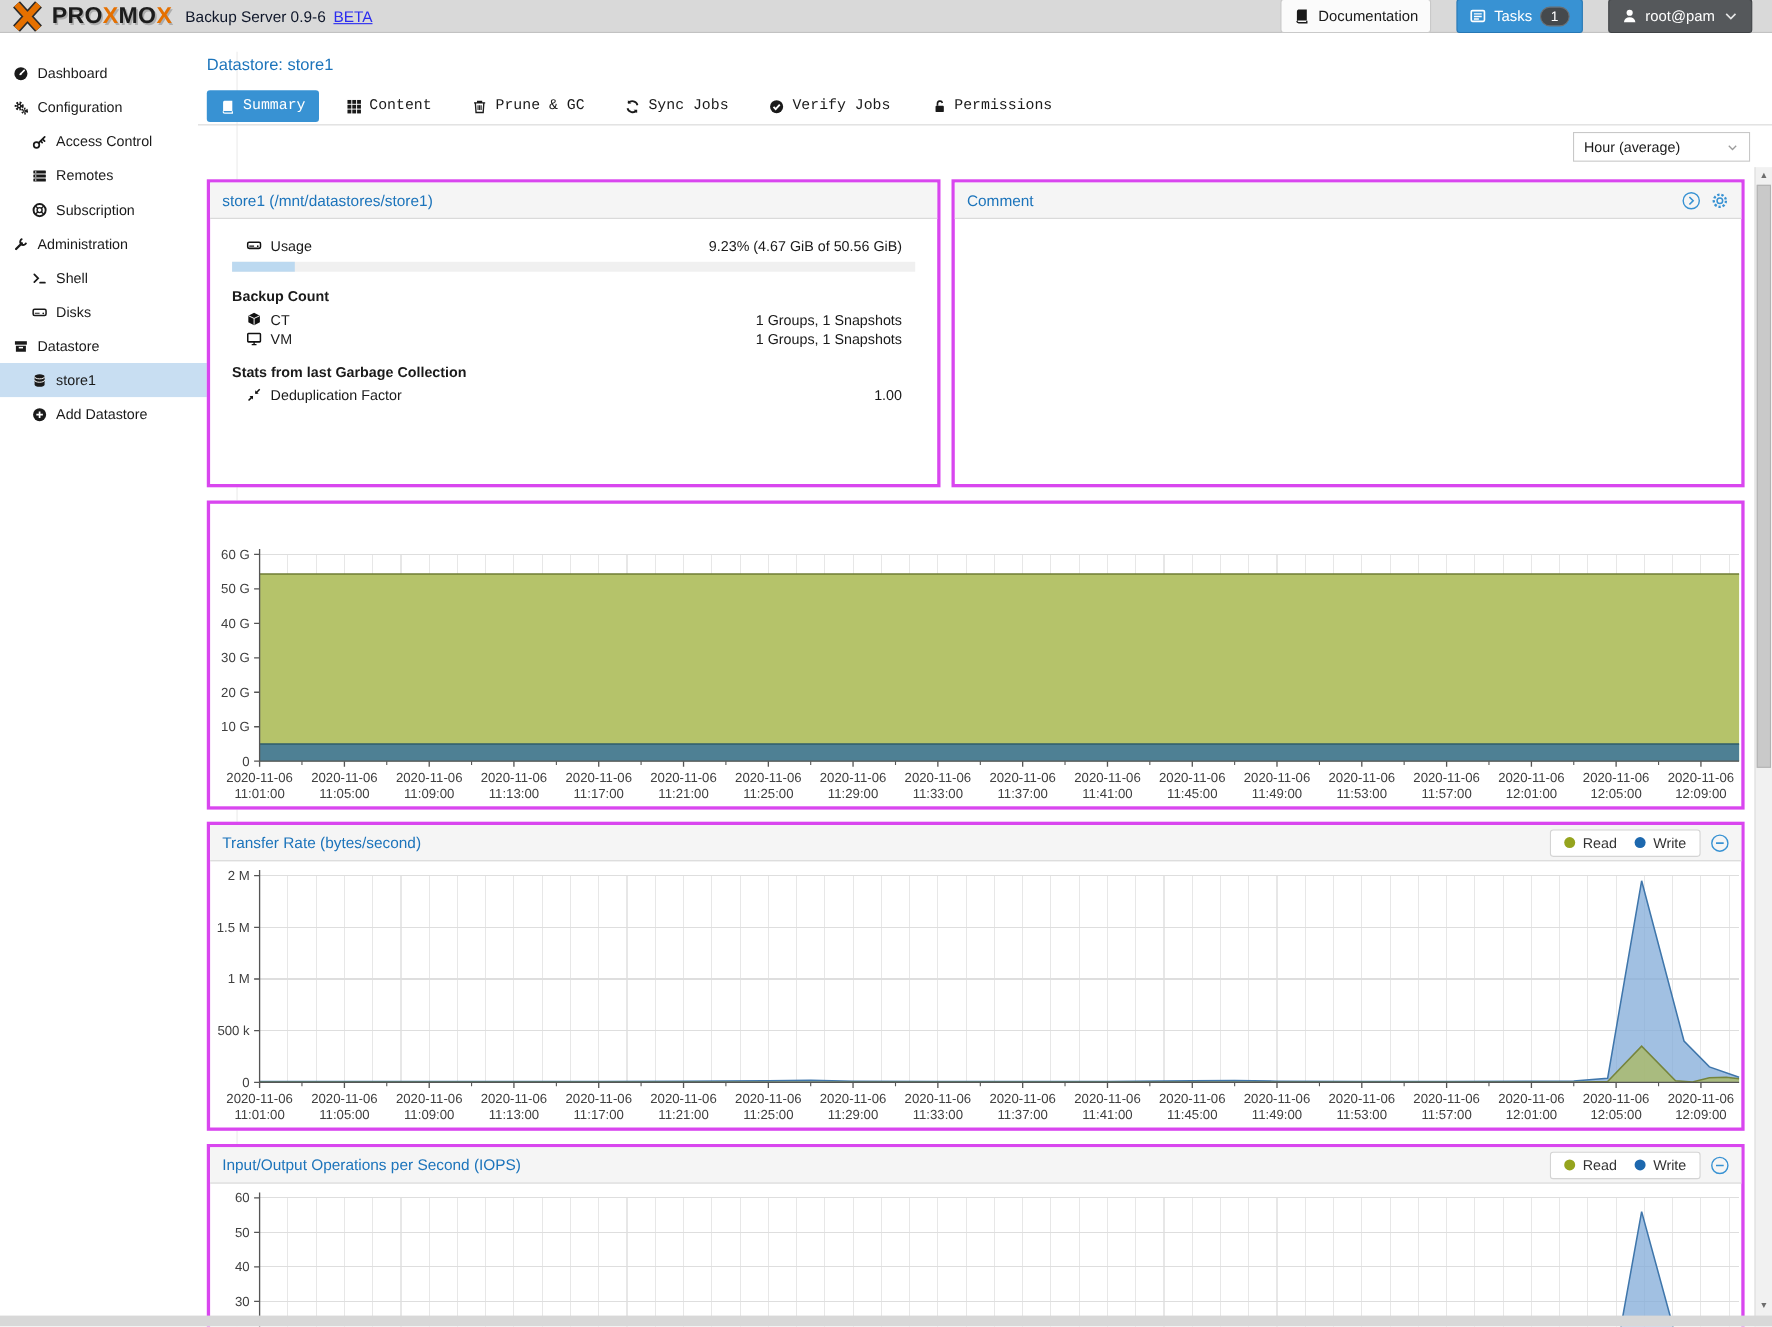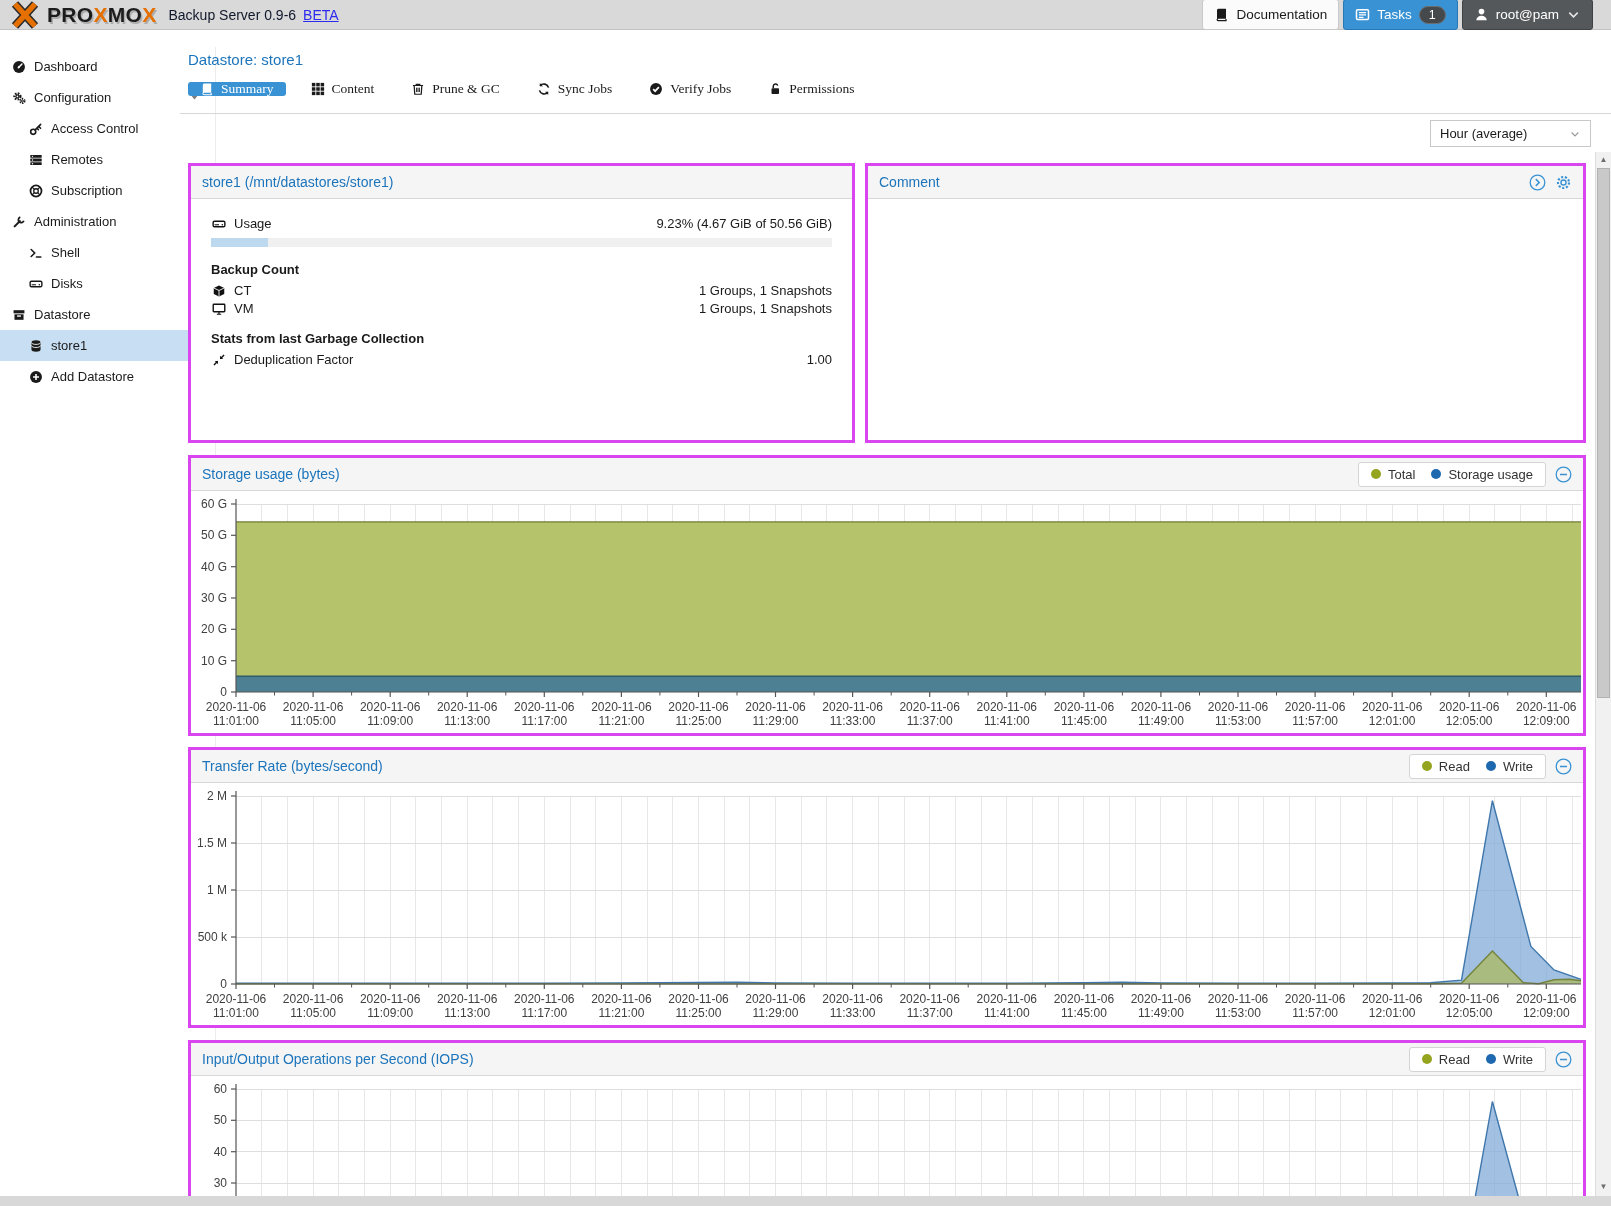--- a/index.html
+++ b/index.html
@@ -12,59 +12,59 @@
 
 .header{position:absolute;left:0;top:0;width:1611px;height:30px;background:#d9d9d9;border-bottom:1px solid #c2c2c2;display:flex;align-items:center;z-index:40}
 .logo{display:flex;align-items:center;gap:7px;margin-left:10px}
 .logo-x svg{width:30px;height:30px;display:block}
 .logo-text{font-size:21px;font-weight:bold;letter-spacing:.3px;text-shadow:1.5px 1.5px 0 #adadad}
 .logo-text .lx{color:#E57000}
 .logo-text .ld{color:#1c1c1c}
 .product{margin-left:12px;font-size:14px;color:#0f172a}
 .beta{margin-left:7px;font-size:14px;color:#2b2bf0;text-decoration:underline;cursor:pointer}
 .hdr-spacer{flex:1}
-.btn{display:flex;align-items:center;gap:7px;height:31px;padding:0 11px;border-radius:3px;font-size:13.5px;border:1px solid transparent;cursor:pointer;margin-right:4px;font-family:inherit}
+.btn{display:flex;align-items:center;gap:7px;height:31px;padding:0 11px;border-radius:3px;font-size:13.5px;border:1px solid transparent;cursor:pointer;margin-right:23px;font-family:inherit}
 .btn .ic svg{width:15px;height:15px}
 .btn-light{background:#fbfbfb;border-color:#c9c9c9;color:#1a1a1a}
 .btn-blue{background:var(--button-blue,#3892d3);border-color:#2778b5;color:#fff}
 .btn-dark{background:#55585b;border-color:#3f4245;color:#fff;margin-right:18px}
 .badge{background:#45494c;border:1px solid #6a6e71;color:#fff;border-radius:10px;padding:1px 9px;font-size:12.5px}
 .chev svg{width:12px;height:12px;opacity:.85}
 
 
 .sidebar{position:absolute;left:0;top:47px;width:216px;bottom:0;background:#fff;border-right:1px solid #ececec;padding-top:4px;z-index:10}
 .sb-item{display:flex;align-items:center;height:31px;padding-left:10px;cursor:pointer}
 .sb-item.child{padding-left:27px}
 .sb-item.sel{background:var(--selection-bg,#c8def2)}
 .sb-item .ic{width:17px}
 .sb-lbl{margin-left:7px}
 .sb-item .caret{margin-left:auto;margin-right:12px;color:#7d7d7d}
 .sb-item .caret svg{width:11px;height:11px}
 
 
 .page-title{position:absolute;left:188px;top:51px;font-size:15px;color:var(--accent,#1c74bb);z-index:11}
 .tabs{position:absolute;left:188px;top:82px;display:flex;gap:13px;z-index:11}
-.tab{display:flex;align-items:center;gap:7px;height:14px;padding:0 12px;border-radius:3px;background:transparent;border:none;font-size:13.5px;color:#1a1a1a;cursor:pointer;font-family:Liberation Serif, serif}
+.tab{display:flex;align-items:center;gap:7px;height:29px;padding:0 12px;border-radius:3px;background:transparent;border:none;font-size:13.5px;color:#1a1a1a;cursor:pointer;font-family:Liberation Mono, monospace}
 .tab.active{background:var(--button-blue,#3892d3);color:#fff}
 .tab .ic svg{width:14px;height:14px}
 .tab-sep{position:absolute;left:180px;right:0;top:113px;border-top:1px solid #d7d7d7;z-index:11}
 .range{position:absolute;left:1430px;top:120px;width:161px;height:27px;background:#fff;border:1px solid #c8c8c8;display:flex;align-items:center;padding:0 9px;cursor:pointer;z-index:11}
 .range .chev{margin-left:auto;color:#8a8a8a}
 
 
 .panel{position:absolute;background:#fff;border:3px solid #d946ef;z-index:11}
 .p-head{height:33px;background:#f5f5f5;border-bottom:1px solid #d8d8d8;display:flex;align-items:center;padding:0 11px}
 .p-title{color:var(--accent,#1c74bb);font-size:14px}
 .p-spacer{flex:1}
 .picon{color:var(--button-blue,#3892d3);margin-left:9px;cursor:pointer;display:inline-flex}
 .picon svg{width:17px;height:17px}
 .store-panel{left:188px;top:163px;width:667px;height:280px}
 .comment-panel{left:865px;top:163px;width:721px;height:280px}
 .p-body{padding:14px 20px 0 20px}
-.row{display:flex;align-items:center;margin:3px 0}
+.row{display:flex;align-items:flex-start;margin:3px 12px}
 .row .ic{width:16px;color:#111}
 .row .lbl{margin-left:7px}
 .row .val{margin-left:auto}
 .progress{height:9px;background:#f0f0f0;margin-top:7px}
 .progress-fill{height:100%;background:#bcd9f0;width:0}
 .sect{font-weight:bold;margin:15px 0 6px 0}
 
 
 .chart-panel{left:188px;width:1398px;height:281px}
 .chart-0{top:455px}
@@ -436,39 +436,20 @@
             <circle cx="8" cy="8" r="5.2" stroke-width="2" stroke-dasharray="2 1.6"></circle>
             <circle cx="8" cy="8" r="2.4" stroke-width="1.3"></circle>
           </g>
         </svg>
       </span>
   </div>
   <div class="p-body"></div>
 </div>
 
 <div class="panel chart-panel chart-0">
-  <div class="p-head">
-    <span class="p-title chart-title">Storage usage (bytes)</span>
-    <span class="legend">
-        <span class="leg-item">
-          <span class="dot" style="background:#95a41e"></span>
-          <span>Total</span>
-        </span>
-        <span class="leg-item">
-          <span class="dot" style="background:#1d68ae"></span>
-          <span>Storage usage</span>
-        </span>
-      </span>
-    <span class="picon">
-        <svg viewBox="0 0 16 16">
-          <circle cx="8" cy="8" r="6.9" fill="none" stroke="currentColor" stroke-width="1.2"></circle>
-          <path d="M4.7 8h6.6" stroke="currentColor" stroke-width="1.4"></path>
-        </svg>
-      </span>
-  </div>
   <div class="chart-body"><svg width="1396" height="246">
         <g shape-rendering="crispEdges">
           <line x1="70.7" y1="12" x2="70.7" y2="200" stroke="#e7e7e7" stroke-width="1"></line>
           <line x1="96.4" y1="12" x2="96.4" y2="200" stroke="#e7e7e7" stroke-width="1"></line>
           <line x1="122.1" y1="12" x2="122.1" y2="200" stroke="#e7e7e7" stroke-width="1"></line>
           <line x1="147.8" y1="12" x2="147.8" y2="200" stroke="#e7e7e7" stroke-width="1"></line>
           <line x1="173.5" y1="12" x2="173.5" y2="200" stroke="#e7e7e7" stroke-width="1"></line>
           <line x1="199.2" y1="12" x2="199.2" y2="200" stroke="#e7e7e7" stroke-width="1"></line>
           <line x1="224.8" y1="12" x2="224.8" y2="200" stroke="#e7e7e7" stroke-width="1"></line>
           <line x1="250.5" y1="12" x2="250.5" y2="200" stroke="#e7e7e7" stroke-width="1"></line>

